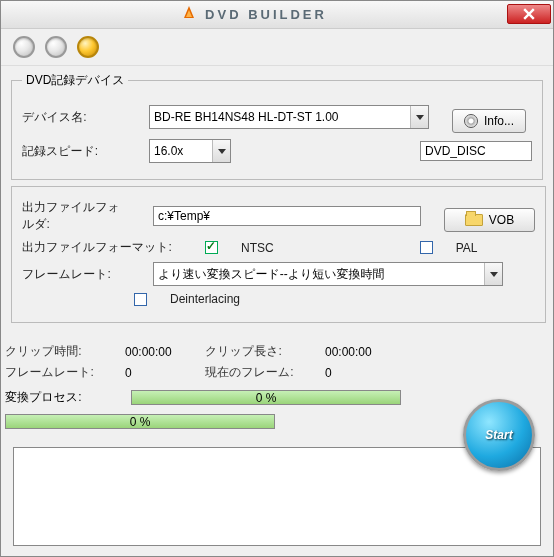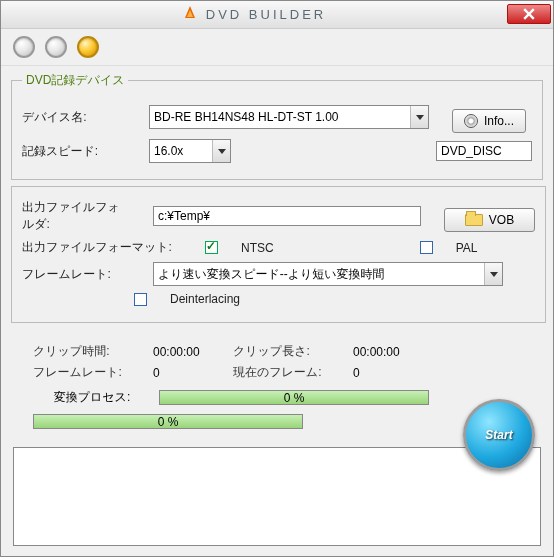--- a/index.html
+++ b/index.html
@@ -3,47 +3,47 @@
 <meta charset="utf-8">
 <style>
   * { box-sizing: border-box; font-family: "MS PGothic", "Yu Gothic", sans-serif; font-size: 12px; }
   body { margin: 0; background: #f0f0f0; width: 554px; height: 557px; overflow: hidden; }
   .window { width: 554px; height: 557px; border: 1px solid #888; background: #f0f0f0; display: flex; flex-direction: column; }
   .titlebar { height: 28px; background: linear-gradient(#f8f8f8,#e0e0e0); display: flex; align-items: center; padding: 0 2px 0 0; border-bottom: 1px solid #ccc; }
   .titlearea { flex: 1; display: flex; align-items: center; justify-content: center; gap: 8px; }
   .app-icon { width: 16px; height: 16px; position: relative; }
   .flame { width:0;height:0;border-left:5px solid transparent;border-right:5px solid transparent;border-bottom:12px solid #e66a00;position:absolute;left:3px;top:0;}
   .flame-inner { width:0;height:0;border-left:3px solid transparent;border-right:3px solid transparent;border-bottom:7px solid #ffb347;position:absolute;left:5px;top:4px;}
-  .title-text { color: #5a6a75; letter-spacing: 3px; font-size: 13px; font-weight: normal; }
+  .title-text { color: #5a6a75; letter-spacing: 3px; font-size: 13px; font-weight: bold; }
   .close-btn { width: 44px; height: 20px; background: linear-gradient(#e88,#c22); border:1px solid #a11; color:#fff; display:flex;align-items:center;justify-content:center; border-radius:2px; }
   .close-btn svg { width:12px;height:12px; }
   .toolbar { height: 38px; display:flex; align-items:center; gap:10px; padding:0 12px; border-bottom:1px solid #ddd; }
   .orb { width:22px;height:22px;border-radius:50%; border:2px solid #999; background: radial-gradient(circle at 35% 30%, #fff, #e8e8e8 45%, #bbb 100%); box-shadow:inset 0 1px 2px rgba(0,0,0,.2);}
   .orb.gold { background: radial-gradient(circle at 35% 30%, #fff4c0, #ffc933 45%, #c98a00 100%); border-color:#b8860b;}
   .content { padding: 6px 10px; flex:0; }
   fieldset { border:1px solid #bbb; border-radius:0; margin:0 0 6px 0; padding: 6px 10px 10px 10px; }
-  legend { padding: 0 4px; color:#4d7c0f; }
+  legend { padding: 0 4px; color:#000000; }
   .row { display:flex; align-items:center; margin: 6px 0; gap: 23px; }
   .label { color:#222; flex-shrink:0; }
   .select { height:24px; border:1px solid #888; background:#fff; display:flex; align-items:center; padding:0 4px; position:relative; }
   .select .arrow { position:absolute; right:0; top:0; width:18px; height:100%; display:flex;align-items:center;justify-content:center; border-left:1px solid #bbb; background:linear-gradient(#f8f8f8,#ddd);}
   .select .arrow:after { content:""; width:0;height:0;border-left:4px solid transparent;border-right:4px solid transparent;border-top:5px solid #333;}
   .btn { height:24px; border:1px solid #888; background:linear-gradient(#fefefe,#e2e2e2); display:flex;align-items:center;justify-content:center; gap:6px; padding:0 10px; border-radius:3px;margin-top:8px;}
   .disc-icon { width:14px;height:14px;border-radius:50%; border:1px solid #555; background:radial-gradient(circle,#fff 2px,#aaa 3px,#eee 6px);}
   .input { height:20px; border:1px solid #888; background:#fff; padding:0 4px; display:flex; align-items:center; white-space:nowrap; overflow:hidden;}
   .checkbox { width:13px;height:13px; border:1px solid #0a5; display:inline-block; position:relative; background:#fff;}
   .checkbox.checked:after { content:"✓"; color:#0a7a1a; position:absolute; top:-3px; left:0; font-weight:bold;}
   .checkbox.blue { border-color:#36a;}
   .folder-icon { width:18px;height:12px; background:#f7d66a; border:1px solid #c4a23a; position:relative; border-radius:1px;}
   .folder-icon:before { content:""; position:absolute; top:-4px; left:0; width:8px;height:4px; background:#f7d66a; border:1px solid #c4a23a; border-bottom:none; border-radius:1px 1px 0 0;}
-  .stats { padding: 4px 32px; }
+  .stats { padding: 4px 4px; }
   .stat-row { display:flex; align-items:center; margin:4px 0;}
   .stat-label { width:120px; color:#333; text-align:left;}
   .stat-val { width:80px; color:#000; }
-  .progress-row { display:flex; align-items:center; margin:8px 0; gap:8px;text-align:center;}
+  .progress-row { display:flex; align-items:center; margin:8px 0; gap:8px;}
   .progress-label { width:118px; }
   .progress { flex:0 0 270px; height:15px; border:1px solid #888; background:linear-gradient(#c6f0b5,#9ad47a); position:relative; display:flex;align-items:center;justify-content:center; color:#000; font-size:11px;}
   .start-btn { position:absolute; right:18px; top:333px; width:72px;height:72px; border-radius:50%; background:radial-gradient(circle at 35% 30%,#8fe6ff,#1fa9e0 55%,#0b6ca4); border:3px solid #9c9c9c; box-shadow:0 2px 4px rgba(0,0,0,.4); display:flex;align-items:center;justify-content:center; color:#fff; font-family:"Comic Sans MS",cursive; font-size:22px; font-style:italic; font-weight:bold; text-shadow:1px 1px 2px #034;}
   .logbox { margin:6px 12px 10px 12px; height:100px; border:1px solid #888; background:#fff;}
   .main-area { position:relative; }
 </style>
 </head>
 <body>
 
 <div class="window">
@@ -85,21 +85,21 @@
           <span>Info...</span>
         </div>
       </div>
       <div class="row">
         <span class="label" style="width:104px">記録スピード:</span>
         <div class="select" style="width:82px">
           <span>16.0x</span>
           <span class="arrow"></span>
         </div>
         <span style="flex:1"></span>
-        <div class="input" style="width:96px">
+        <div class="input" style="width:112px">
           <span>DVD_DISC</span>
         </div>
       </div>
     </fieldset>
 
     <fieldset>
       <div class="row">
         <span class="label" style="width:108px">出力ファイルフォルダ:</span>
         <div class="input" style="width:268px">
           <span>c:¥Temp¥</span>

